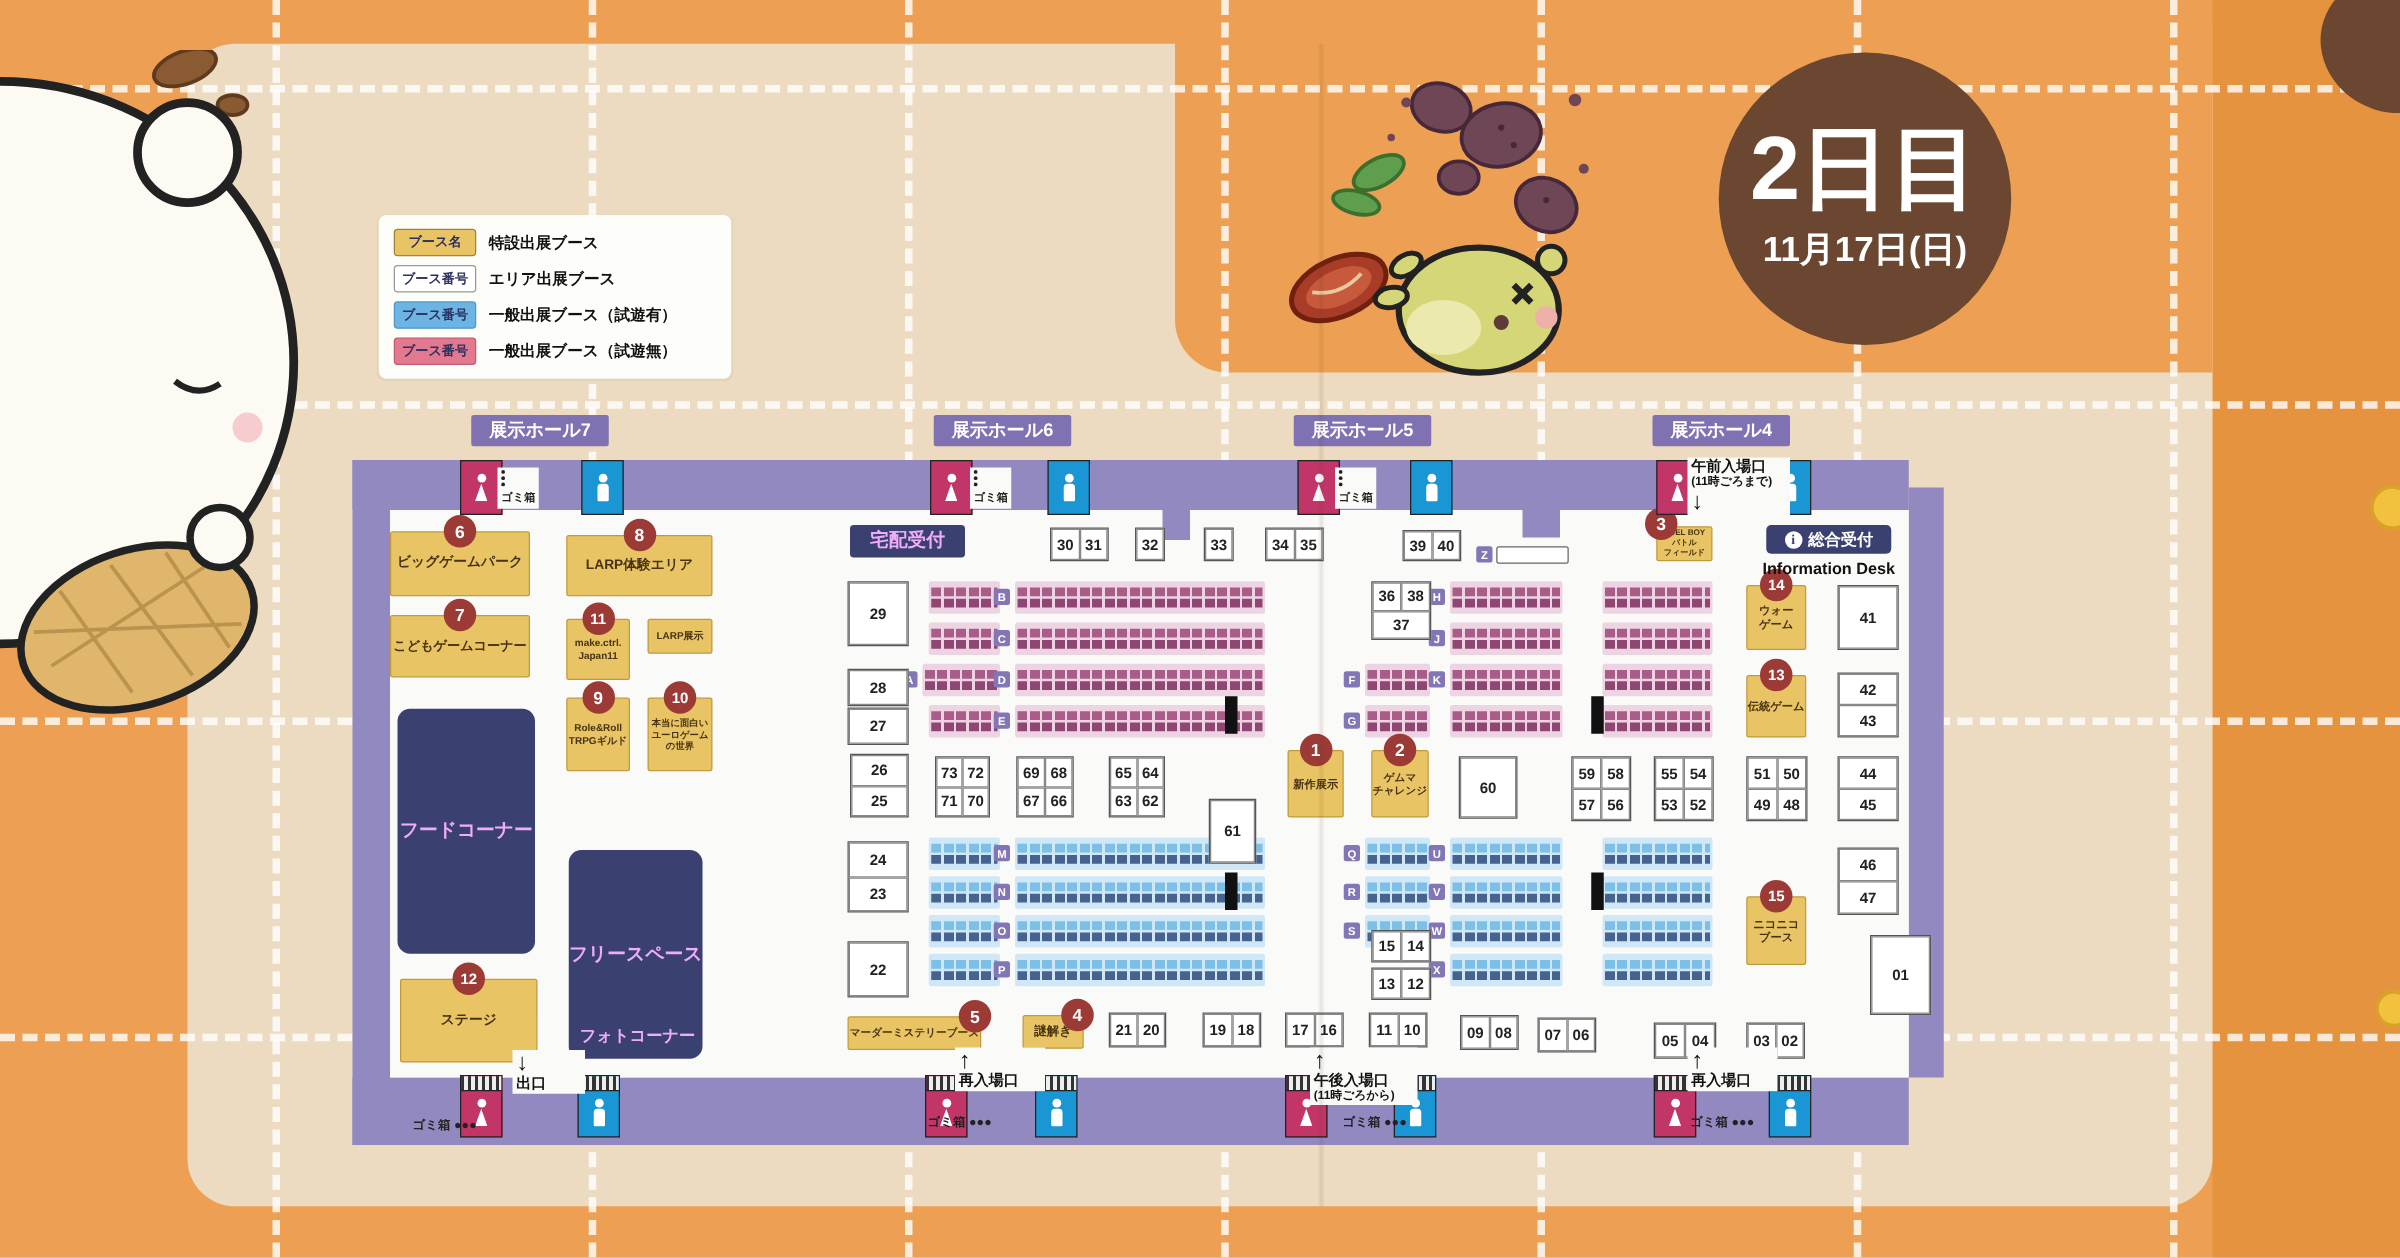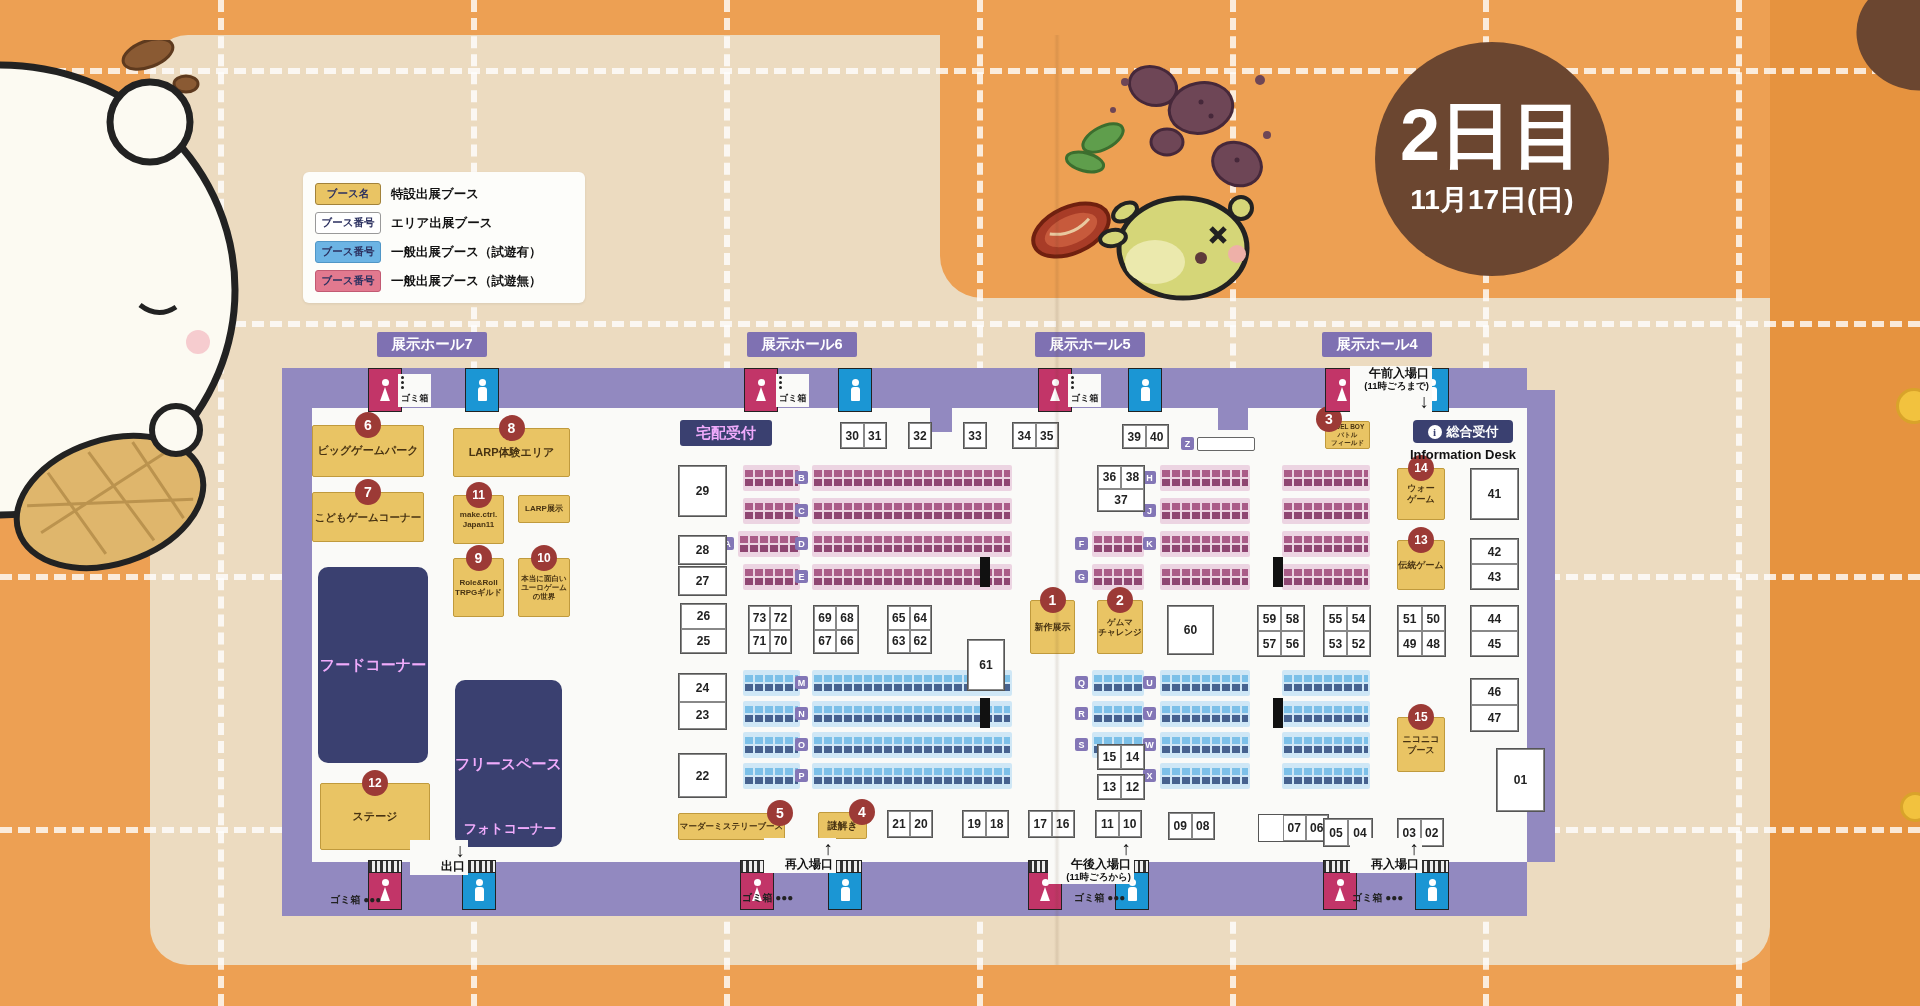--- a/index.html
+++ b/index.html
@@ -75,21 +75,21 @@
   .wc.m{background:#1b96d4;}
   .wc.b{height:48px;}
   .hatch{position:absolute;top:0;left:0;right:0;height:11px;border-bottom:1.5px solid #222;
          background:repeating-linear-gradient(90deg,#333 0 2.5px,#eee 2.5px 5.5px);}
   .wc.b .pers{margin-top:10px;}
   .pers{display:flex;flex-direction:column;align-items:center;}
   .pers .head{width:7px;height:7px;background:#fff;border-radius:50%;margin-bottom:1px;}
   .pers.f .bod{width:13px;height:14px;background:#fff;clip-path:polygon(50% 0,88% 100%,12% 100%);}
   .pers.m .bod{width:9px;height:14px;background:#fff;border-radius:3px 3px 1px 1px;}
   
-  .ent{position:absolute;text-align:right;font-weight:700;color:#111;z-index:6;background:#fafaf8;
+  .ent{position:absolute;text-align:left;font-weight:700;color:#111;z-index:6;background:#fafaf8;
        padding:1px 3px;line-height:1.15;}
   .ent .arrow{font-size:19px;line-height:1;display:block;}
   .ent .lab{font-size:12px;display:block;white-space:nowrap;}
   .ent .sub{font-size:9.5px;display:block;white-space:nowrap;}
   
   .trash{position:absolute;z-index:6;font-weight:700;color:#222;display:flex;align-items:flex-start;gap:3px;flex-direction:column;}
   .trash.v{background:#fafaf8;padding:2px 3px;font-size:9px;}
   .trash.h{font-size:10px;}
   .tdots{display:flex;flex-direction:column;gap:2px;}
   .tdots i{width:3px;height:3px;background:#222;border-radius:50%;display:block;}
@@ -405,21 +405,21 @@
         <div class="cell">16</div>
       </div>
       <div class="abooth" style="left: 1095px; top: 810px; width: 45px; height: 26px; grid-template-columns: repeat(2, 1fr);">
         <div class="cell">11</div>
         <div class="cell">10</div>
       </div>
       <div class="abooth" style="left: 1168px; top: 812px; width: 45px; height: 26px; grid-template-columns: repeat(2, 1fr);">
         <div class="cell">09</div>
         <div class="cell">08</div>
       </div>
-      <div class="abooth" style="left: 1258px; top: 814px; width: 45px; height: 26px; grid-template-columns: repeat(2, 1fr); padding-left: 24px;">
+      <div class="abooth" style="left: 1230px; top: 814px; width: 45px; height: 26px; grid-template-columns: repeat(2, 1fr);">
         <div class="cell">07</div>
         <div class="cell">06</div>
       </div>
       <div class="abooth" style="left: 1323px; top: 818px; width: 48px; height: 27px; grid-template-columns: repeat(2, 1fr);">
         <div class="cell">05</div>
         <div class="cell">04</div>
       </div>
       <div class="abooth" style="left: 1397px; top: 818px; width: 45px; height: 27px; grid-template-columns: repeat(2, 1fr);">
         <div class="cell">03</div>
         <div class="cell">02</div>

